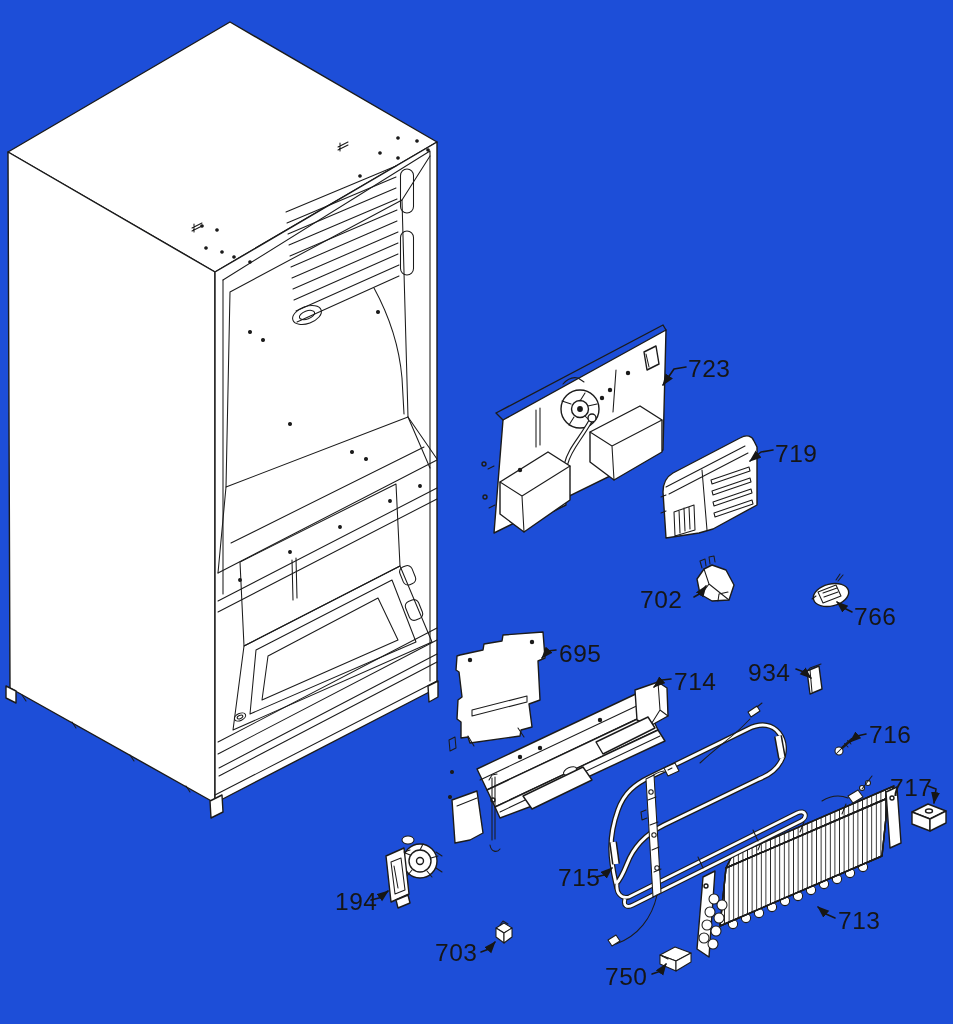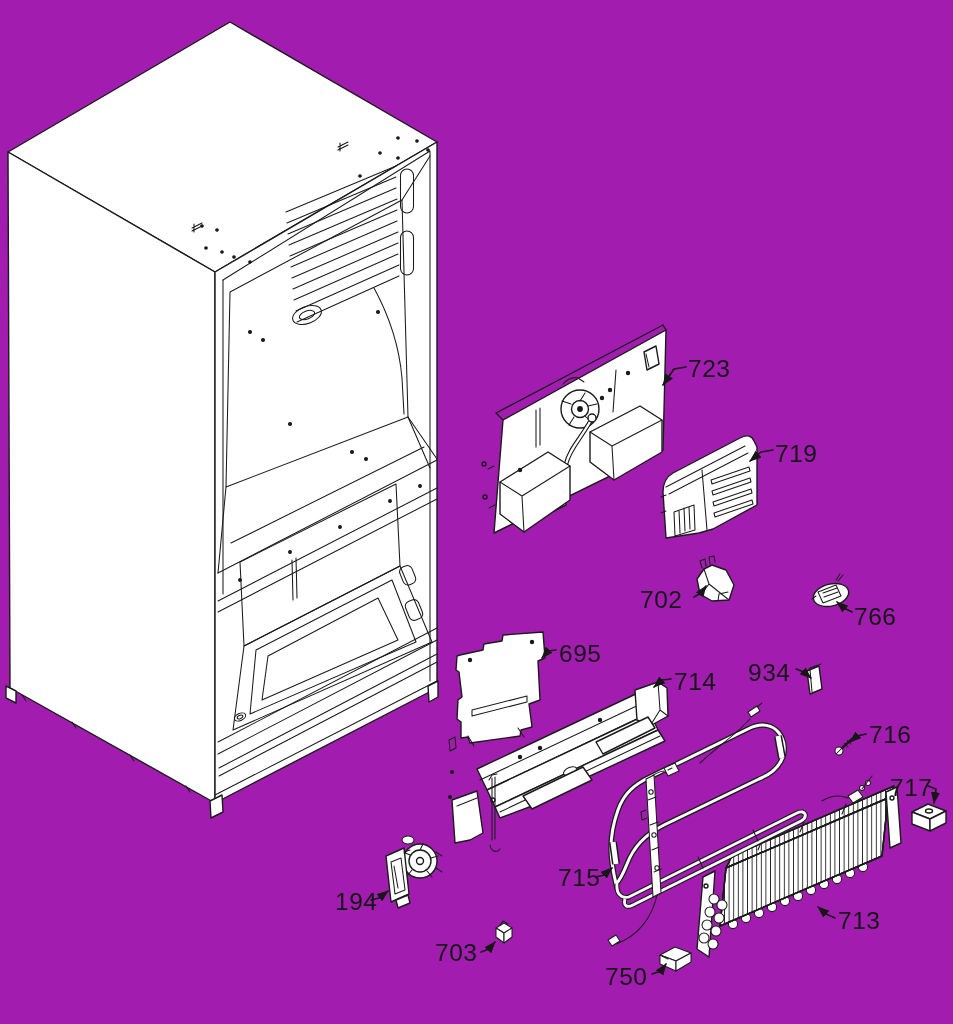--- a/index.html
+++ b/index.html
@@ -1,16 +1,16 @@
 <!DOCTYPE html>
 <html><head>
 <meta charset="utf-8">
 <style>
   html,body{margin:0;padding:0;background:#fff;width:953px;height:1024px;overflow:hidden;}
-  .stage{position:relative;width:953px;height:1024px;background:#a21caf;font-family:"Liberation Sans",sans-serif;}
+  .stage{position:relative;width:953px;height:1024px;background:#1d4ed8;font-family:"Liberation Sans",sans-serif;}
   svg{position:absolute;left:0;top:0;}
   text.callout{font-family:"Liberation Sans",sans-serif;font-size:24.5px;letter-spacing:.5px;fill:#161616;}
   .ln{fill:none;stroke:#1b1b1b;stroke-width:1.4;stroke-linejoin:round;stroke-linecap:round;}
   .thin{stroke-width:1.05;}
   .fillw{fill:#ffffff;}
   .leader{fill:none;stroke:#161616;stroke-width:1.6;stroke-linejoin:round;stroke-linecap:round;}
 </style>
 </head>
 <body>
 

